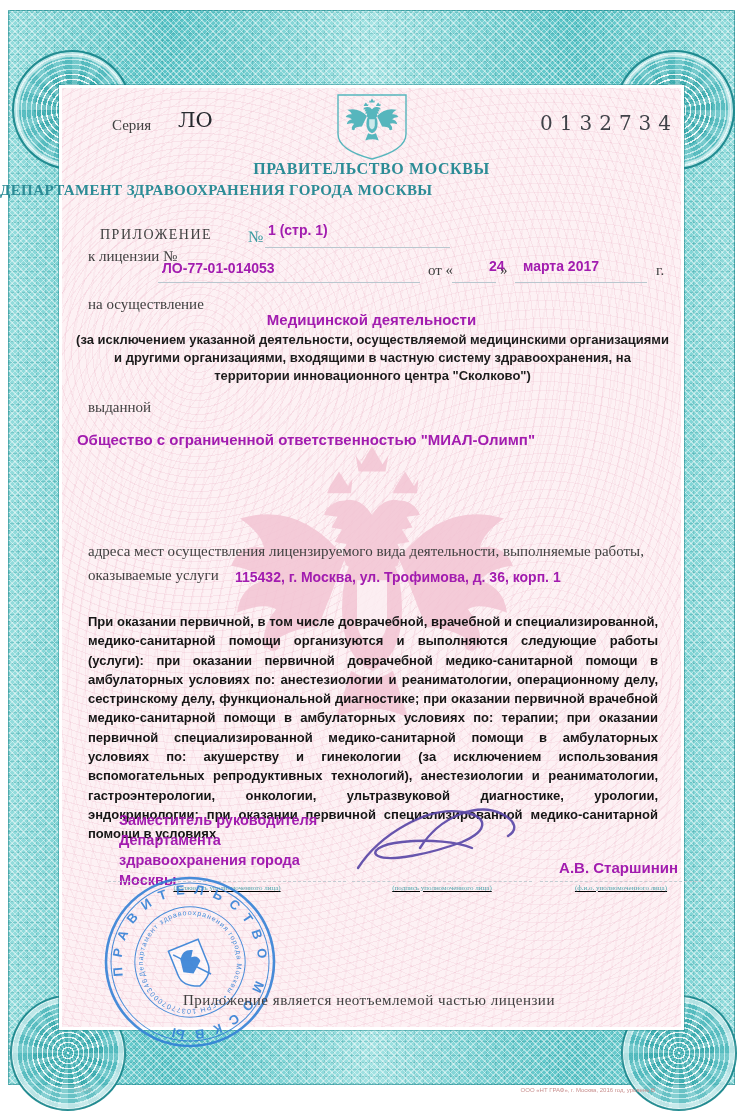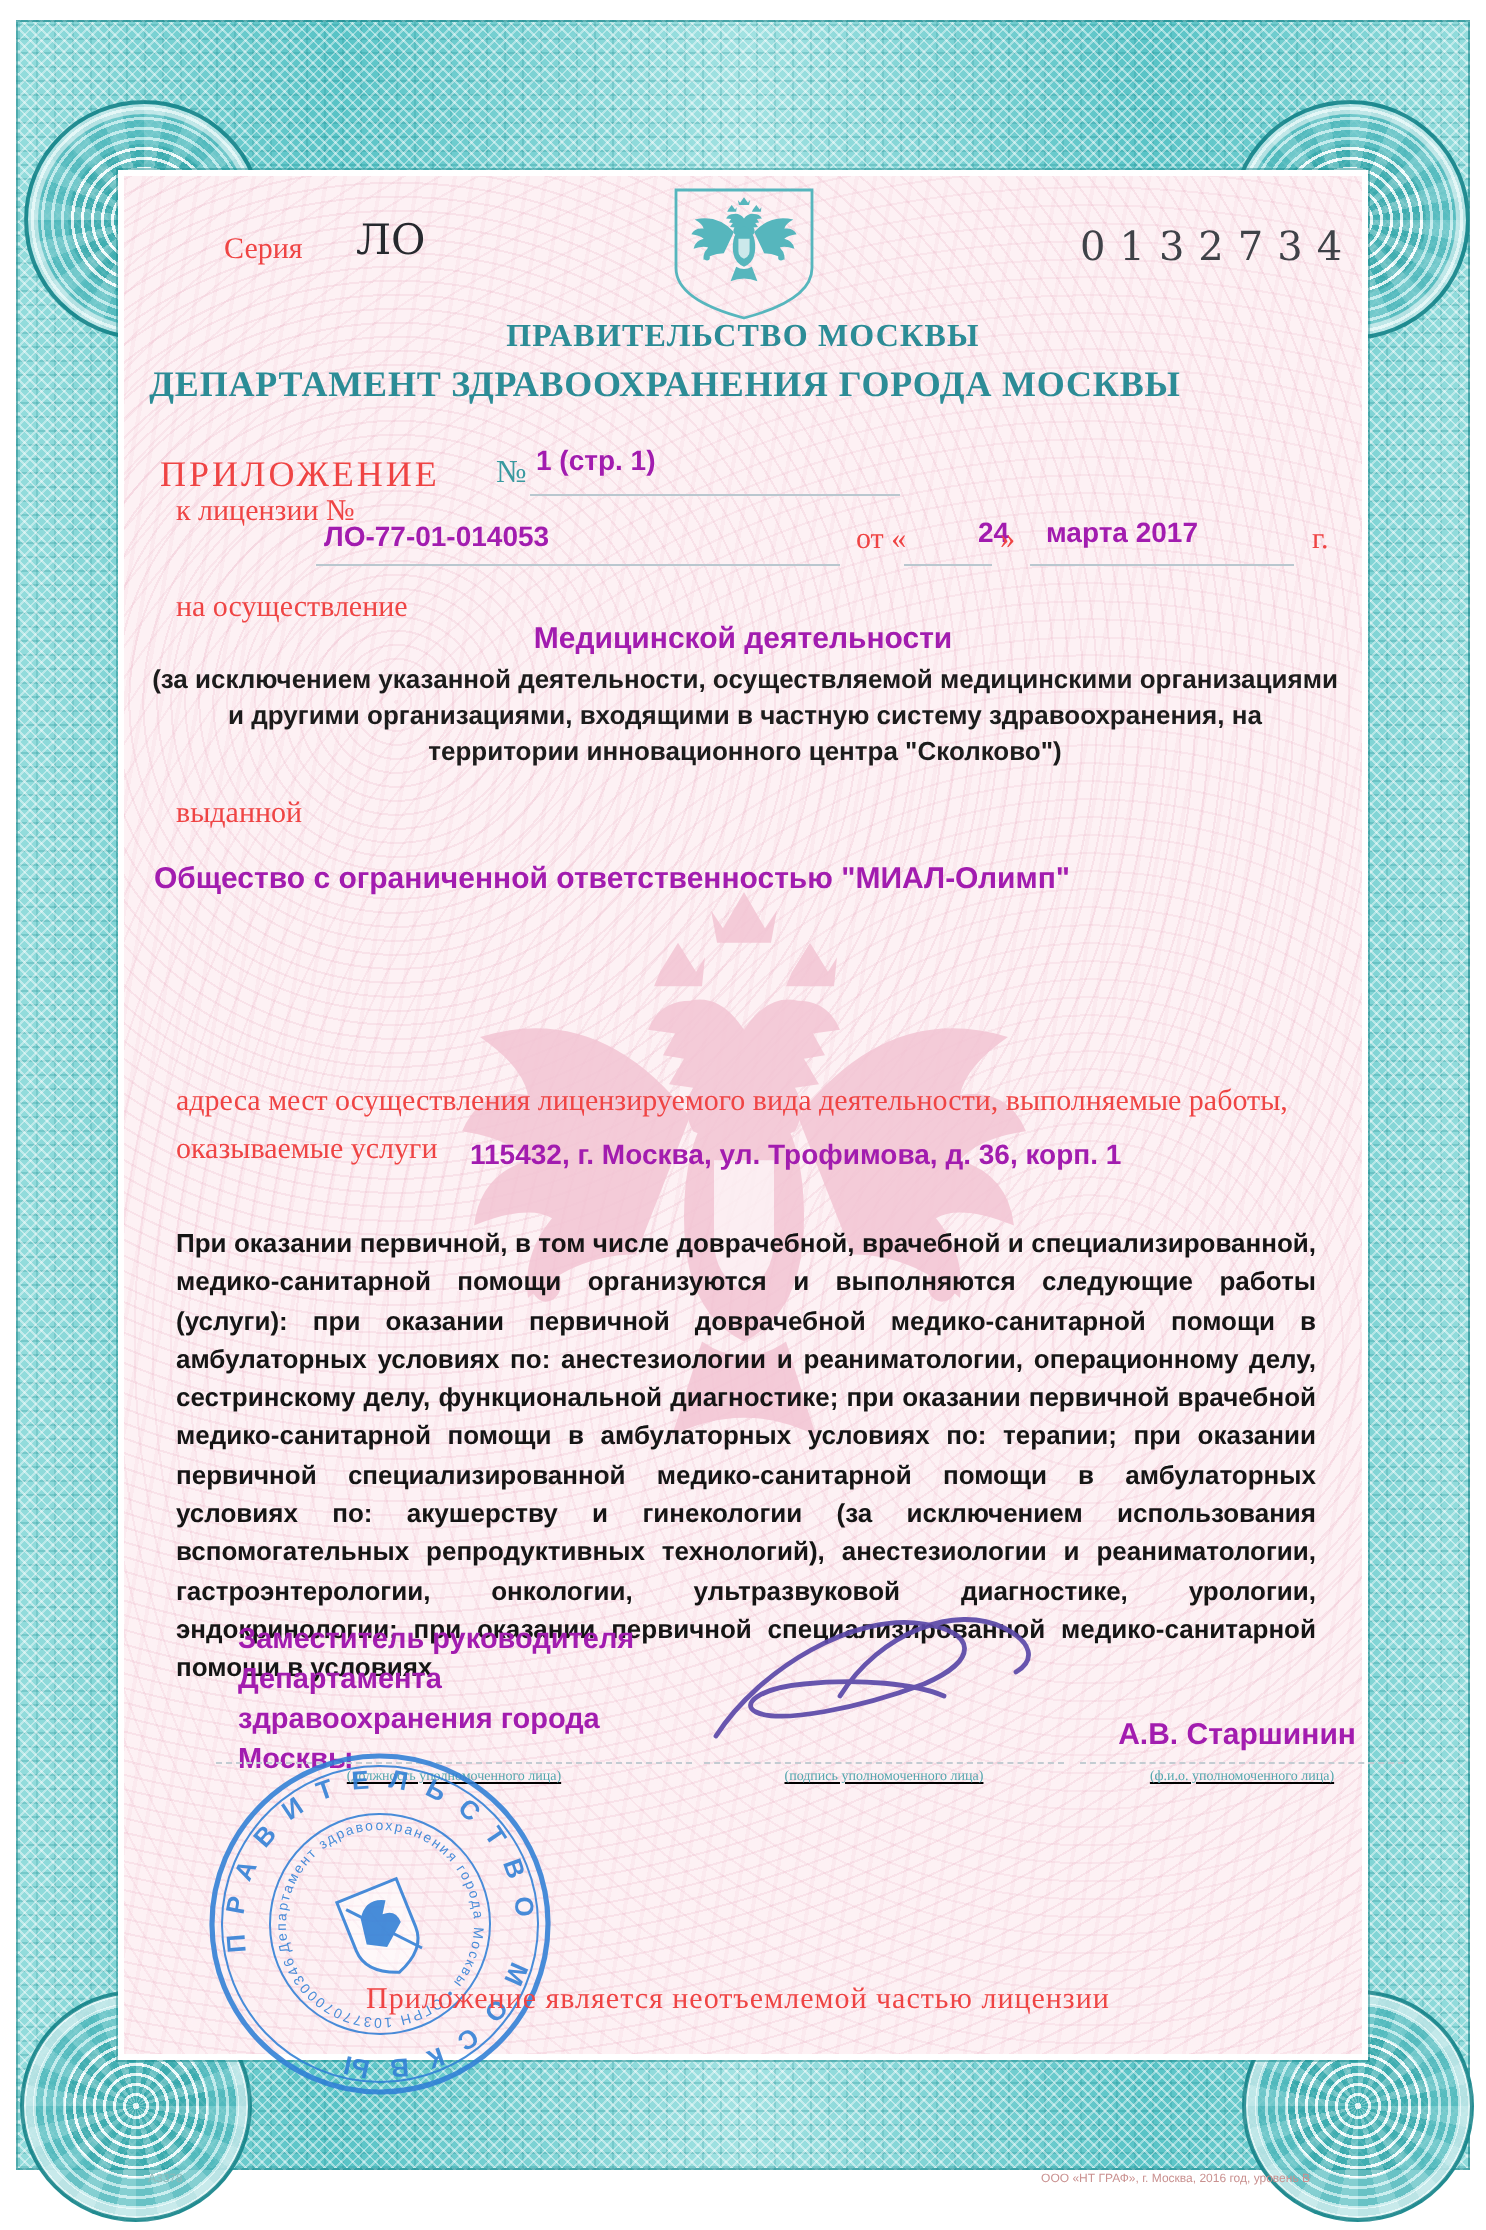--- a/index.html
+++ b/index.html
@@ -29,36 +29,36 @@
       repeating-radial-gradient(circle at 50% 50%, rgba(255,255,255,.78) 0 1.5px, rgba(47,165,168,.55) 1.5px 5px),
       repeating-conic-gradient(rgba(255,255,255,.45) 0 11deg, rgba(30,150,155,.45) 11deg 22.5deg);
     box-shadow:inset 0 0 0 5px rgba(255,255,255,.55), inset 0 0 0 20px rgba(120,210,212,.38);}
   .ros-tl{left:12px;top:50px;width:116px;height:116px;}
   .ros-tr{left:615px;top:50px;width:116px;height:116px;}
   .ros-bl{left:10px;top:995px;width:112px;height:112px;}
   .ros-br{left:621px;top:995px;width:112px;height:112px;}
 
   
   .abs{position:absolute;z-index:3;}
-  .lbl{color:#ef4444;font-family:"Liberation Serif",serif;}
+  .lbl{color:#404040;font-family:"Liberation Serif",serif;}
   .val{color:#a21caf;font-family:Liberation Sans, sans-serif;font-weight:bold;}
   .fill-line{position:absolute;z-index:2;border-bottom:1px solid #b9c7cf;height:1px;}
   .tiny-cap{color:#54a7ae;font-family:"Liberation Serif",serif;}
 
   .series-lbl{left:112px;top:117px;font-size:15px;}
   .series-val{left:178px;top:108px;font-size:21px;color:#26292e;font-family:"DejaVu Serif",serif;}
   .emblem{left:332px;top:92px;color:#56b6bd;}
   .serial{left:540px;top:111px;font-size:20px;letter-spacing:7px;color:#3f4248;
           font-family:"DejaVu Serif",serif;}
   .h1{left:0;top:160px;width:743px;text-align:center;font-size:16px;font-weight:bold;
       color:#2c8c96;letter-spacing:.6px;}
-  .h2{left:0;top:182px;width:665px;text-align:center;font-size:18px;font-weight:bold;
+  .h2{left:0;top:182px;width:665px;text-align:left;font-size:15px;font-weight:bold;
       color:#2c8c96;letter-spacing:.4px;}
 
-  .app-lbl{left:80px;top:227px;font-size:18px;letter-spacing:1.5px;}
+  .app-lbl{left:100px;top:227px;font-size:14px;letter-spacing:1.5px;}
   .app-no{left:248px;top:228px;font-size:16px;color:#3a9aa0;}
   .app-val{left:268px;top:222px;font-size:14px;}
   .lic-lbl{left:88px;top:248px;font-size:15px;}
   .lic-val{left:162px;top:260px;font-size:14px;}
   .date-pre{left:428px;top:262px;font-size:15px;}
   .date-day{left:458px;top:258px;font-size:14px;margin-left:31px;}
   .date-close{left:500px;top:262px;font-size:15px;}
   .date-my{left:523px;top:258px;font-size:14px;}
   .date-g{left:656px;top:262px;font-size:15px;}
 

